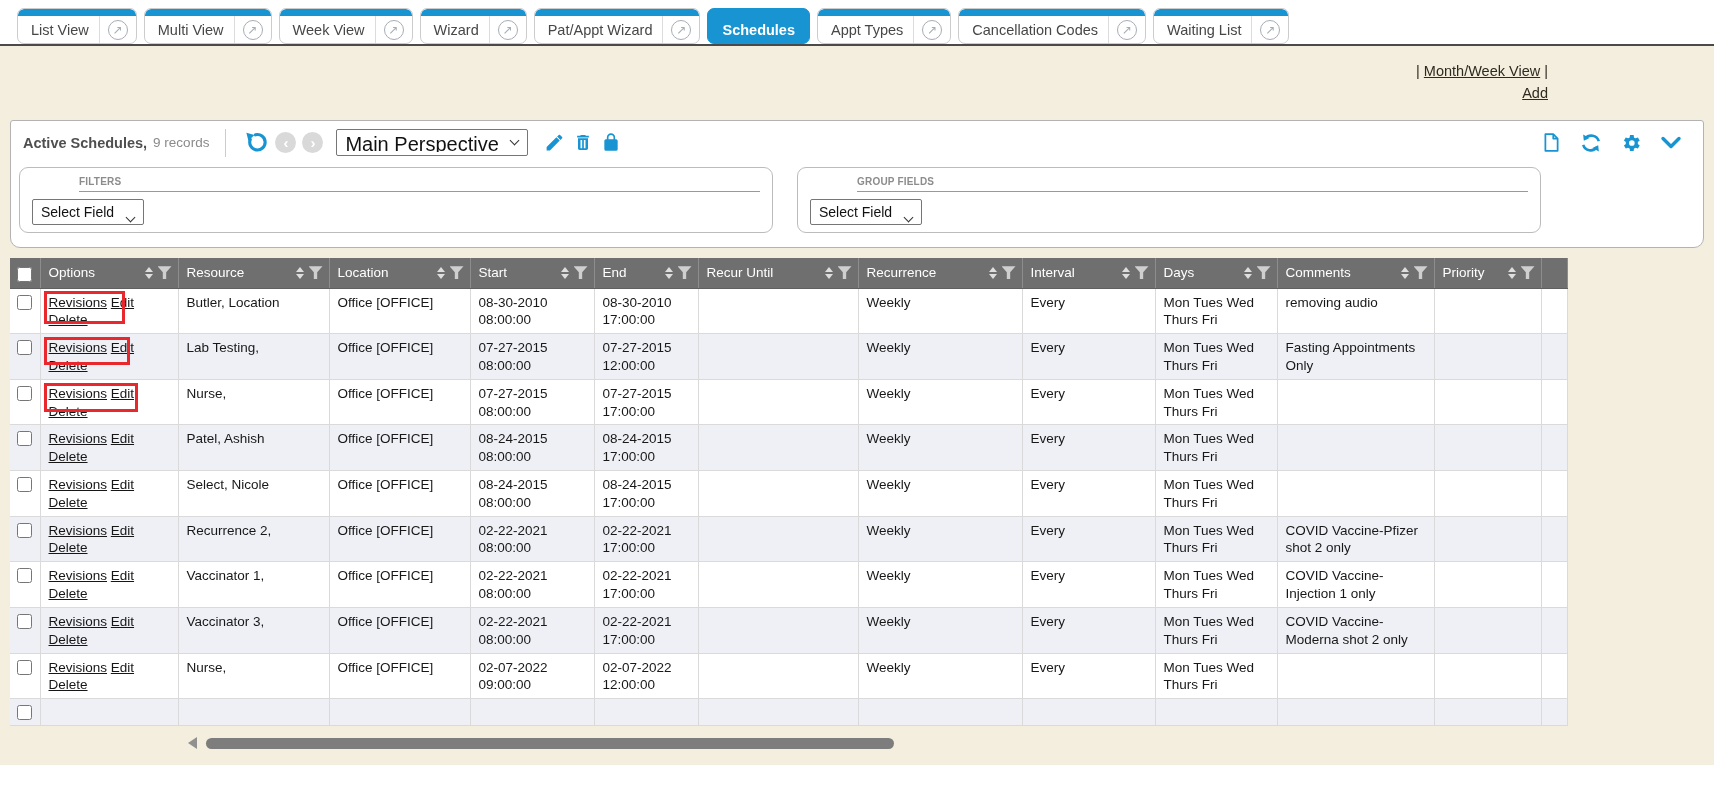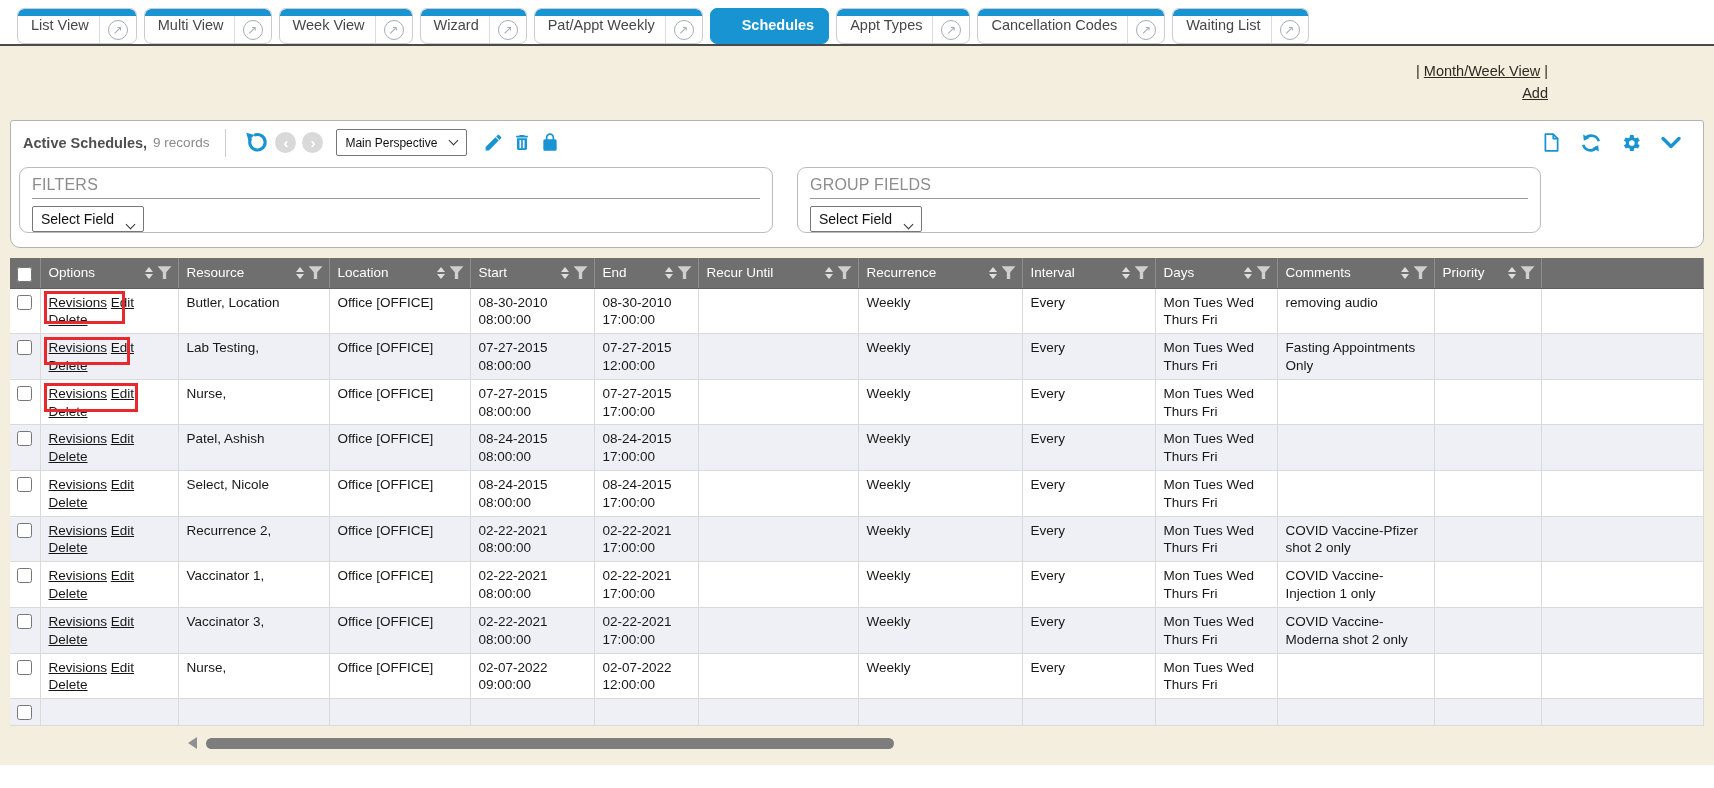--- a/index.html
+++ b/index.html
@@ -10,38 +10,38 @@
   }
   a { cursor: pointer; }
 
   
   .tabbar {
     display: flex; align-items: flex-end; gap: 7px;
     padding: 8px 10px 0 17px; background: #fff;
     border-bottom: 2px solid #4a4a4a; height: 46px;
   }
   .tab {
-    position: relative; display: flex; align-items: flex-start; height: 36px;
+    position: relative; display: flex; align-items: center; height: 36px;
     background: #fff; border: 1px solid #cccccc; border-radius: 7px;
     overflow: hidden; cursor: pointer; flex: 0 0 auto;
   }
   .tab::before {
     content: ""; position: absolute; top: 0; left: 0; right: 0; height: 7px;
     background: #1794d1; border-radius: 6px 6px 0 0;
   }
   .tab-label { padding: 8px 10px 0 13px; font-size: 14.5px; color: #474747; white-space: nowrap; }
   .tab-icon-wrap { border-left: 1px solid #dcdcdc; align-self: stretch; display: flex; align-items: center; padding: 7px 8px 0 8px; }
   .tab-icon {
     width: 20px; height: 20px; border: 1px solid #a6adb4; border-radius: 50%;
     color: #a6adb4; font-size: 12px; line-height: 1;
     display: flex; align-items: center; justify-content: center;
   }
   .tab.active { background: #1794d1; border-color: #1794d1; }
   .tab.active::before { background: #1794d1; }
-  .tab.active .tab-label { color: #fff; font-weight: bold; padding: 8px 14px 0 14px; margin-left: 17px; }
+  .tab.active .tab-label { color: #fff; font-weight: bold; padding: 8px 14px 0 14px; }
 
   
   .content { background: #f4eede; padding-bottom: 16px; }
   .top-links { padding: 14px 166px 0 0; text-align: right; font-size: 14.5px; color: #2e2a20; line-height: 22px; }
   .top-links a { color: #2e2a20; text-decoration: underline; }
   .top-links .sep { text-decoration: none; }
 
   
   .panel {
     margin: 16px 10px 0; background: #fff;
@@ -55,46 +55,46 @@
   .nav-circle {
     width: 21px; height: 21px; border-radius: 50%; background: #d9d9d9; color: #fff;
     font-size: 15px; font-weight: bold; display: flex; align-items: center; justify-content: center;
     margin: 0 3px; cursor: pointer;
   }
   .select-wrap { position: relative; display: inline-block; }
   .tb-select-wrap { margin: 0 12px 0 10px; }
   select {
     appearance: none; -webkit-appearance: none;
     border: 1px solid #767676; background: #fff; border-radius: 2px;
-    font-size: 12px; padding: 3px 28px 3px 8px; height: 27px;
+    font-size: 20px; padding: 3px 28px 3px 8px; height: 27px;
     font-family: inherit; color: #111; cursor: pointer;
   }
   .select-caret {
     position: absolute; right: 10px; top: 8px; width: 7px; height: 7px;
     border-right: 1.8px solid #333; border-bottom: 1.8px solid #333;
     transform: rotate(45deg); pointer-events: none;
   }
   .tb-right { margin-left: auto; display: flex; align-items: center; gap: 17px; padding-right: 8px; }
   .tb-right .tb-icon-btn { margin: 0; }
 
   
   .filter-row { display: flex; gap: 24px; padding: 3px 8px 14px 8px; }
   .fbox { border: 1px solid #bcbcbc; border-radius: 9px; background: #fff; padding: 8px 12px 12px; height: 66px; }
   .fbox-filters { width: 754px; }
   .fbox-groups  { width: 744px; padding-left: 12px; }
   .fbox-label {
-    font-size: 16px; font-weight: normal; color: #8c8c8c; letter-spacing: .2px;
-    border-bottom: 1px solid #999; padding-bottom: 4px;
+    font-size: 10px; font-weight: bold; color: #8c8c8c; letter-spacing: .2px;
+    border-bottom: 1px solid #999; padding-bottom: 4px; margin-left: 47px;
   }
   .fbox .select-wrap { margin-top: 7px; }
   .fbox select { height: 26px; font-size: 14px; }
   .fbox .select-caret { top: 15px; }
 
   
-  .sched-table { border-collapse: collapse; table-layout: fixed; width: 1694px; margin: 10px 10px 0; background: #000000; font-size: 13.5px; }
+  .sched-table { border-collapse: collapse; table-layout: fixed; width: 1558px; margin: 10px 10px 0; background: #000000; font-size: 13.5px; }
   .c-cb{width:30px}.c-opt{width:138px}.c-res{width:151px}.c-loc{width:141px}.c-start{width:124px}
   .c-end{width:104px}.c-recuru{width:160px}.c-recur{width:164px}.c-int{width:133px}.c-days{width:122px}
   .c-com{width:157px}.c-pri{width:107px}
   thead th {
     background: #6f6f6f; height: 30px; padding: 0;
     border-right: 1px solid #8d8d8d; border-bottom: 1px solid #606060;
   }
   .th-inner { display: flex; align-items: center; gap: 5px; padding: 0 6px 0 8px; color: #fff; font-weight: normal; font-size: 13.5px; }
   .th-label { flex: 1; text-align: left; white-space: nowrap; overflow: hidden; }
   .sort-icon { display: flex; flex-direction: column; gap: 2px; cursor: pointer; }
@@ -150,21 +150,21 @@
       <span class="tab-icon">↗</span>
     </span>
   </div>
     <div class="tab">
     <span class="tab-label">Wizard</span>
     <span class="tab-icon-wrap">
       <span class="tab-icon">↗</span>
     </span>
   </div>
     <div class="tab">
-    <span class="tab-label">Pat/Appt Weekly</span>
+    <span class="tab-label">Pat/Appt Wizard</span>
     <span class="tab-icon-wrap">
       <span class="tab-icon">↗</span>
     </span>
   </div>
     <div class="tab active">
     <span class="tab-label">Schedules</span>
 
   </div>
     <div class="tab">
     <span class="tab-label">Appt Types</span>

